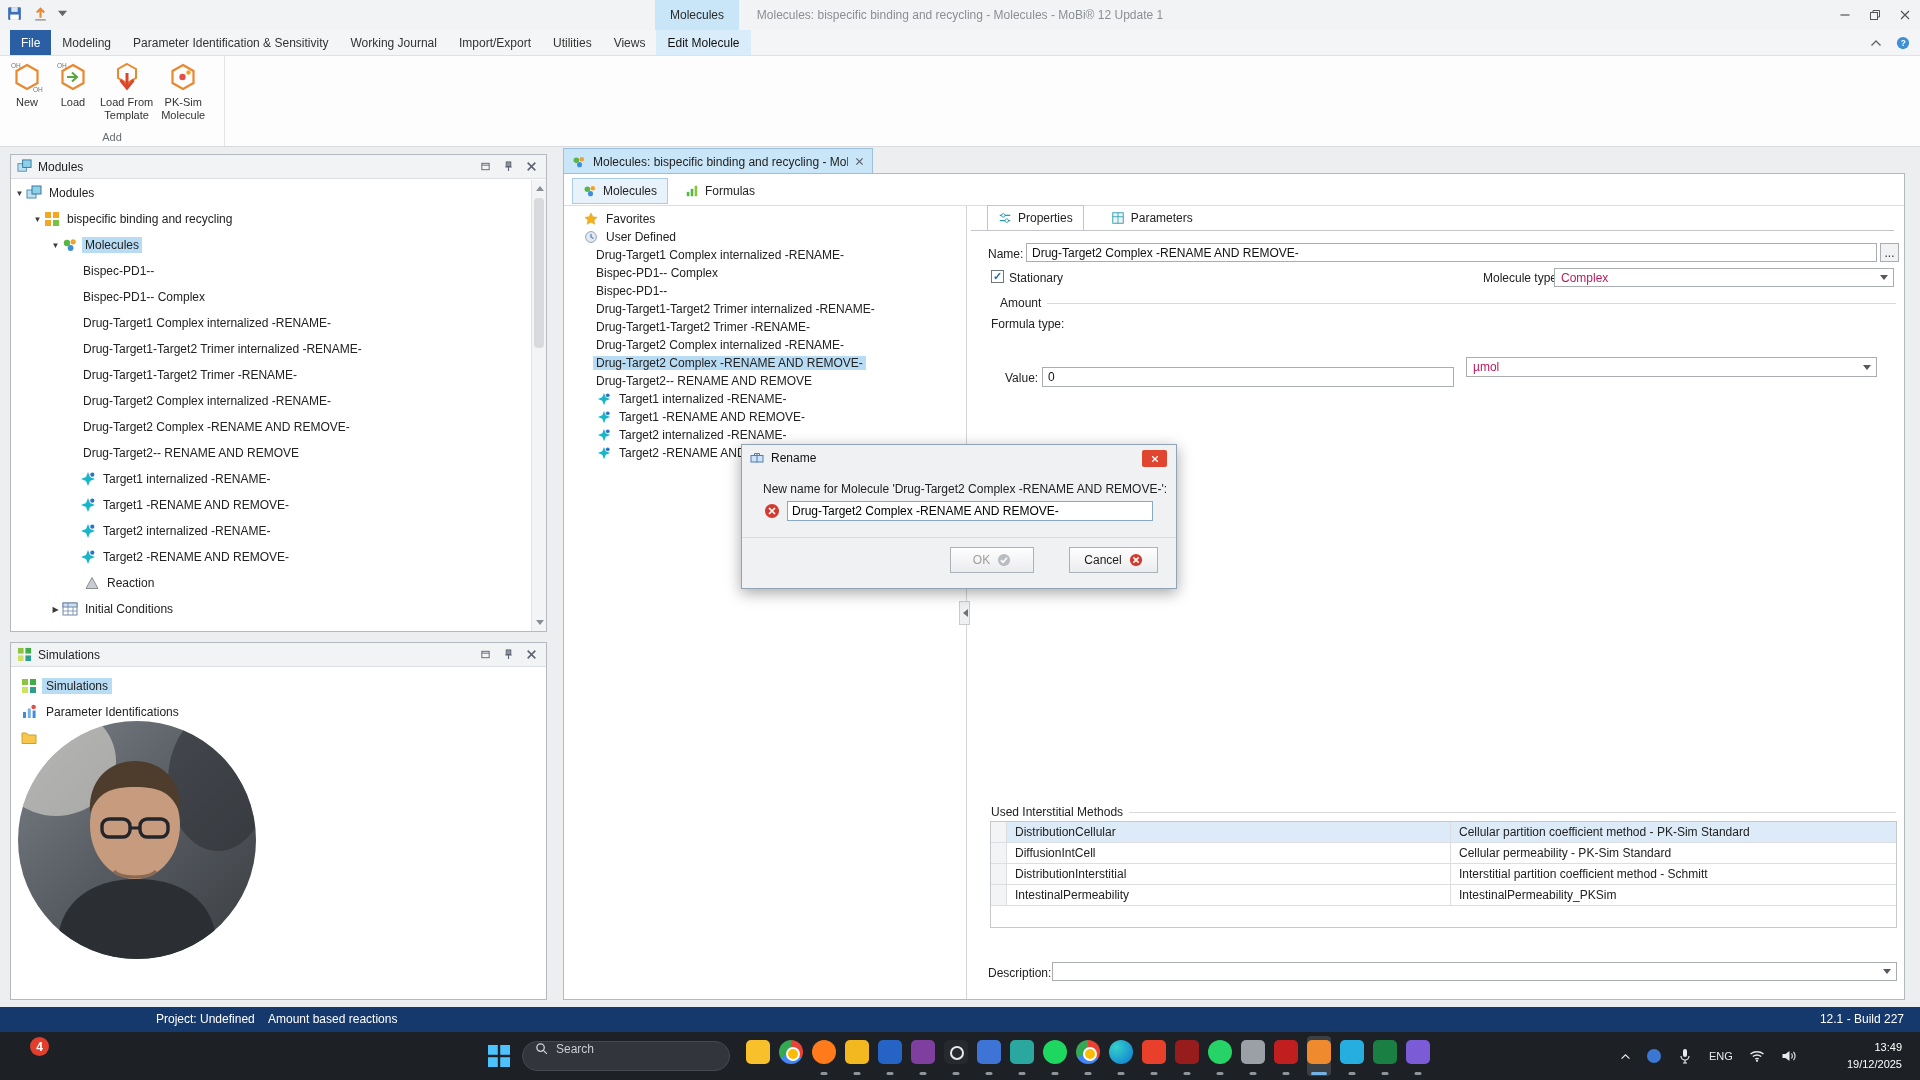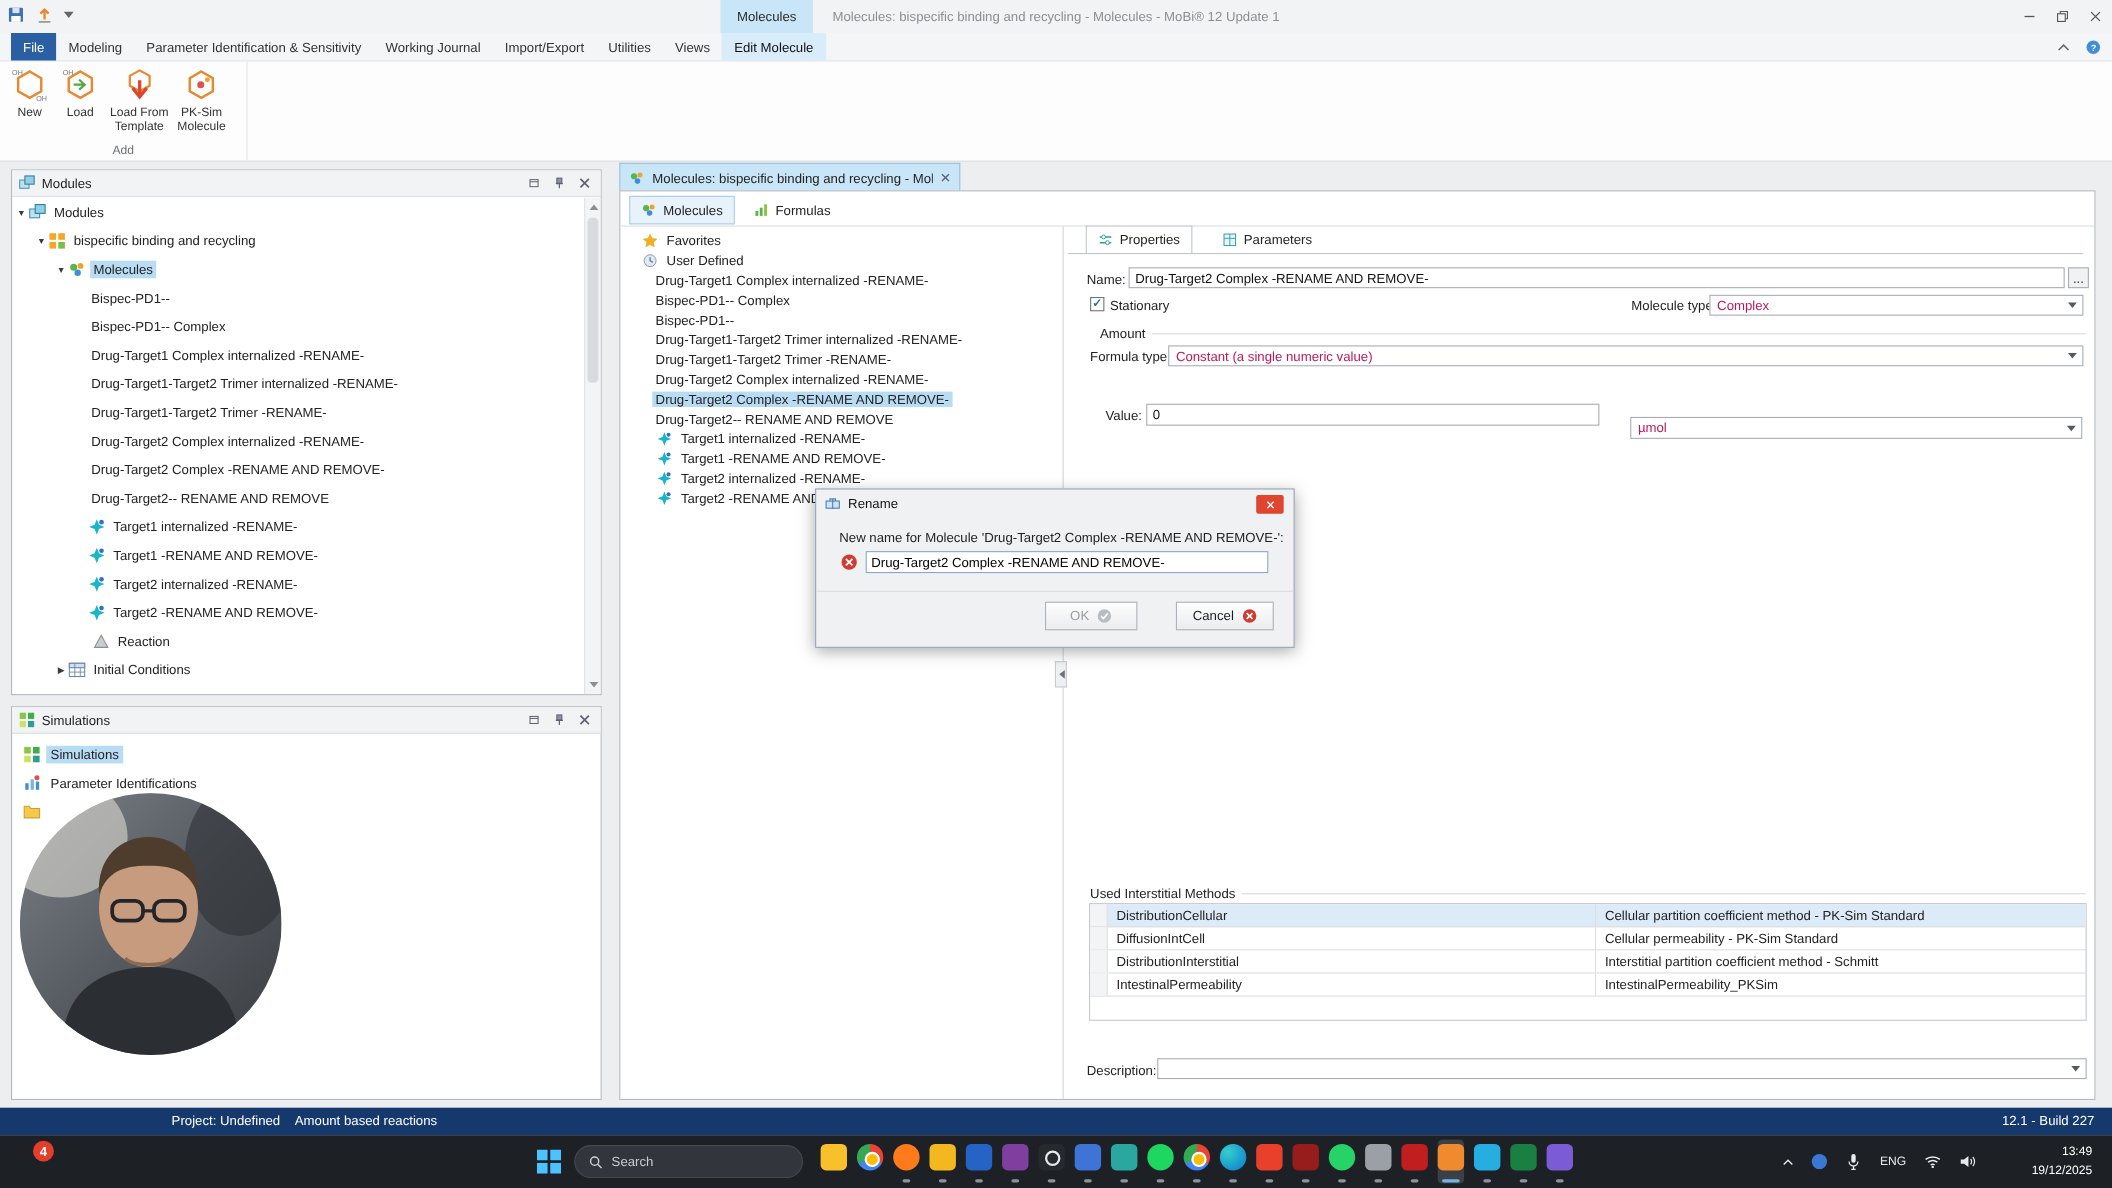--- a/index.html
+++ b/index.html
@@ -130,21 +130,21 @@
   #btn-cancel { left:327px; width:89px; color:#1c1c1c; }
 
   
   .statusbar { position:absolute; left:0; top:1007px; width:1920px; height:25px; background:var(--statusbar-bg); color:#fff; }
   .statusbar span { position:absolute; top:5px; }
   #sb-project { left:156px; } #sb-mode { left:268px; } #sb-version { right:16px; }
 
   
   .taskbar { position:absolute; left:0; top:1032px; width:1920px; height:48px; background:var(--taskbar-bg); }
   .start-btn { position:absolute; left:488px; top:13px; width:22px; height:22px; }
-  .search-pill { position:absolute; left:522px; top:9px; width:208px; height:30px; border-radius:15px; background:#32363c; border:1px solid #45494f; display:flex; align-items:center; gap:8px; padding:0 12px; color:#c9cdd2; }
+  .search-pill { position:absolute; left:522px; top:9px; width:208px; height:30px; border-radius:15px; background:#32363c; border:1px solid #45494f; display:flex; gap:8px; padding:0 12px; color:#c9cdd2; }
   .search-pill .icn { width:13px; height:13px; }
   .tb-icons { position:absolute; left:746px; top:4px; display:flex; gap:9px; }
   .tb-wrap { position:relative; width:24px; height:40px; display:flex; justify-content:center; }
   .tb-wrap.focused { background:#3a4046; border-radius:4px; }
   .tb-ic { width:24px; height:24px; border-radius:5px; margin-top:4px; position:relative; }
   .tb-ic.ring::after { content:""; position:absolute; left:6px; top:6px; width:10px; height:10px; border:2px solid #e8eaed; border-radius:50%; }
   .tb-chrome { background:conic-gradient(#ea4335 0 120deg, #4285f4 120deg 240deg, #34a853 240deg 360deg); border-radius:50% !important; }
   .tb-chrome::after { content:""; position:absolute; left:7px; top:7px; width:10px; height:10px; background:#fbbc05; border:2px solid #fff; border-radius:50%; }
   .tb-edge { background:radial-gradient(circle at 30% 30%, #35d0cb, #0b78d1); border-radius:50% !important; }
   .tb-dot { position:absolute; bottom:1px; left:50%; transform:translateX(-50%); width:7px; height:3px; border-radius:2px; background:#8d949c; }
@@ -688,30 +688,24 @@
               <span class="tri-down"></span>
             </span>
         </div>
 
         <div class="caption-row" style="left:29px; top:91px; width:896px;">
           <span>Amount</span>
           <div class="rule"></div>
         </div>
 
         <div class="fld-label" style="left:20px; top:112px;">Formula type:</div>
-        <div class="dd" style="left:91px; top:109px; width:832px;">
-          <span>Constant (a single numeric value)</span>
-          <span class="caretbox">
-              <span class="tri-down"></span>
-            </span>
-        </div>
 
         <div class="fld-label" style="left:34px; top:166px;">Value:</div>
         <input class="inp" style="left: 71px; top: 162px; width: 412px; height: 20px;" value="0">
-        <div class="dd" style="left:495px; top:174px; width:411px; height:20px;margin-left:16px;">
+        <div class="dd" style="left:495px; top:152px; width:411px; height:20px;">
           <span>µmol</span>
           <span class="caretbox">
               <span class="tri-down"></span>
             </span>
         </div>
 
         <div class="caption-row" style="left:20px; top:600px; width:905px;">
           <span>Used Interstitial Methods</span>
           <div class="rule"></div>
         </div>

